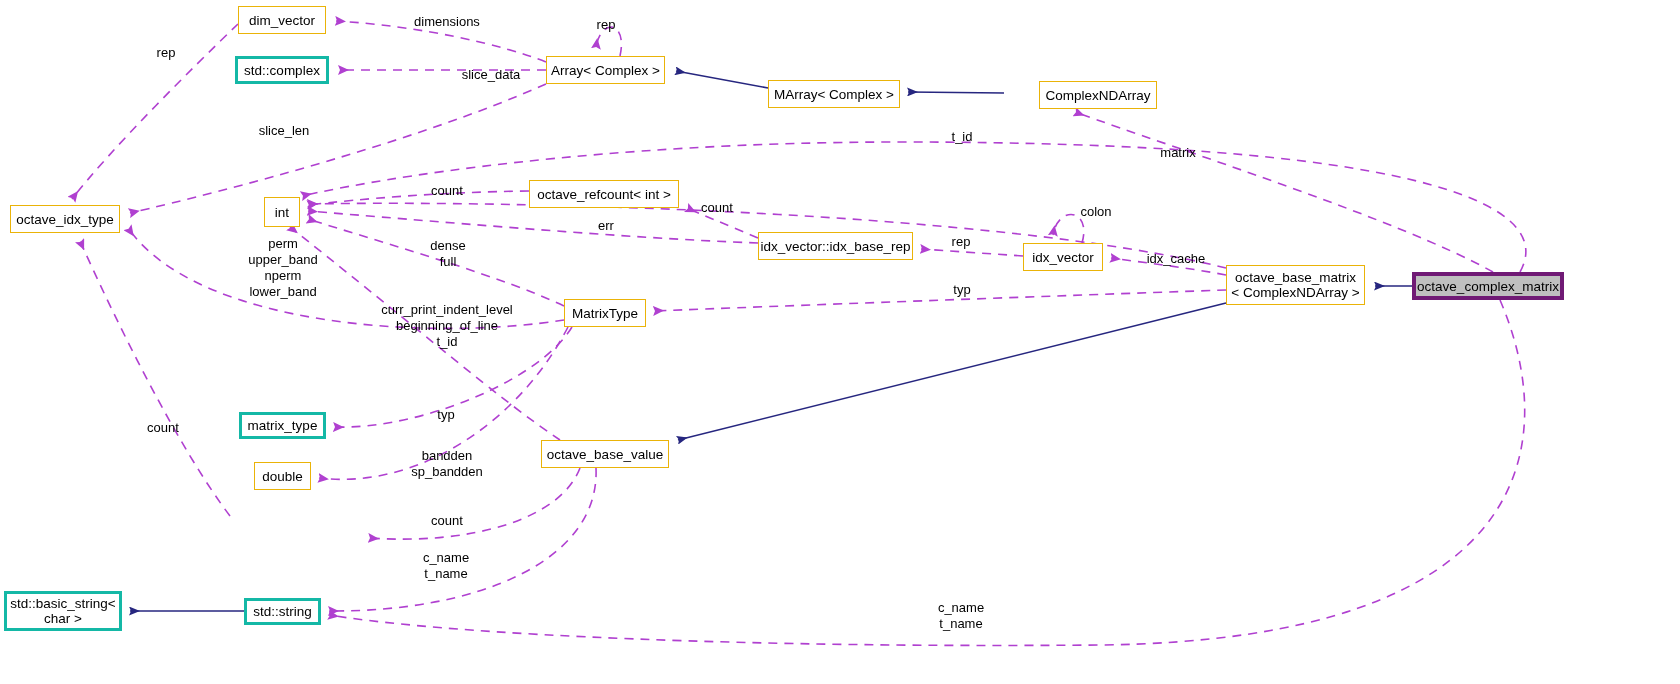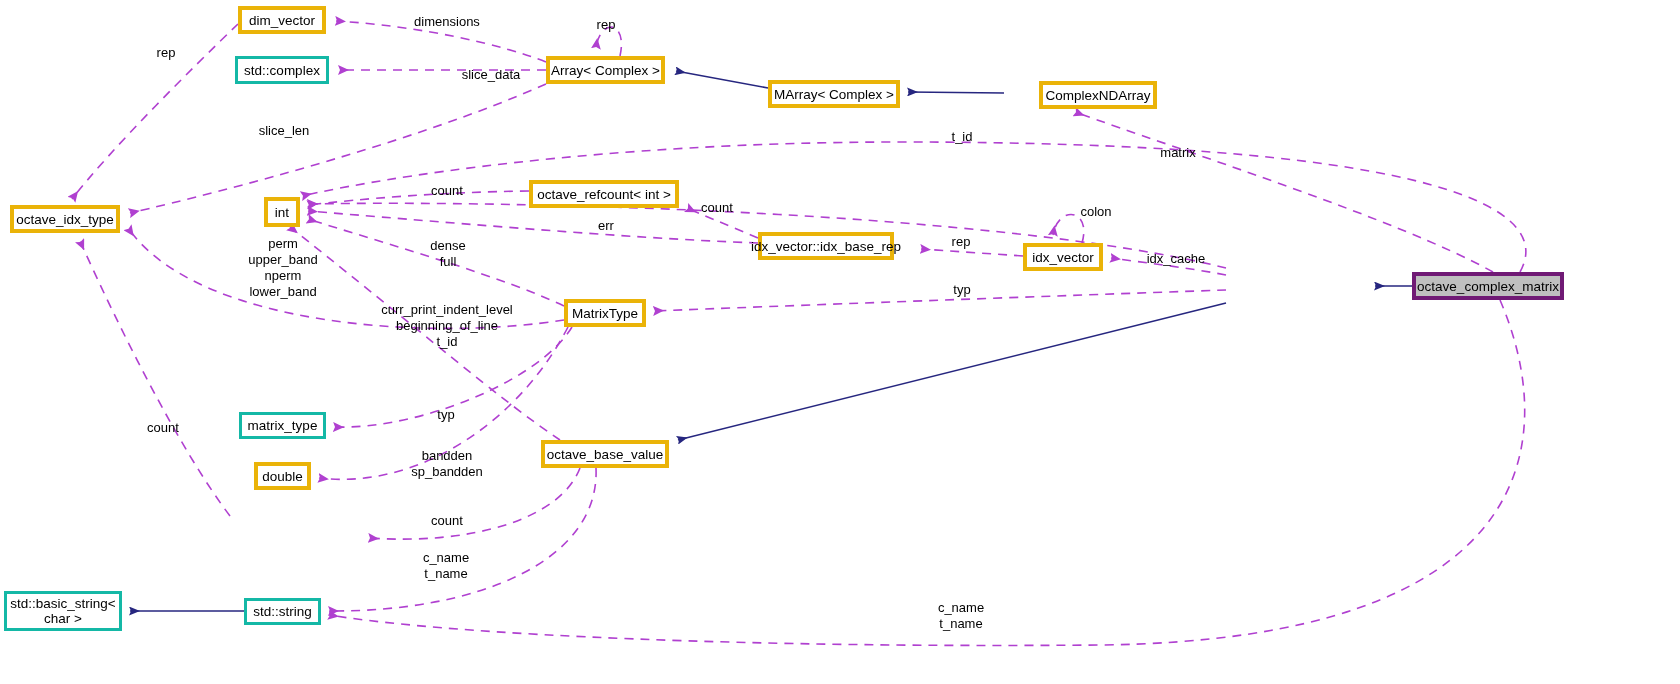--- a/index.html
+++ b/index.html
@@ -26,21 +26,21 @@
     position: absolute;
     box-sizing: border-box;
     display: flex;
     align-items: center;
     justify-content: center;
     text-align: center;
     font-size: 13.5px;
     line-height: 15px;
     color: #000000;
     background: #ffffff;
-    border: 4px solid #eab308;
+    border: 1px solid #eab308;
     white-space: pre;
     z-index: 3;
   }
   .node.external {
     border: 3px solid #14b8a6;
   }
   .node.highlight {
     background: #bfbfbf;
     border: 4px solid #701a75;
   }
@@ -122,24 +122,26 @@
   <div class="node" style="left:768px; top:80px; width:132px; height:28px;">MArray&lt; Complex &gt;</div>
 
   <div class="node" style="left:1004px; top:81px; width:118px; height:28px;margin-left:35px;">ComplexNDArray</div>
 
   <div class="node" style="left:10px; top:205px; width:110px; height:28px;">octave_idx_type</div>
 
   <div class="node" style="left:264px; top:197px; width:36px; height:30px;">int</div>
 
   <div class="node" style="left:529px; top:180px; width:150px; height:28px;">octave_refcount&lt; int &gt;</div>
 
-  <div class="node" style="left:758px; top:232px; width:136px; height:28px;">idx_vector::idx_base_rep</div>
+  <div class="node" style="left:758px; top:232px; width:155px; height:28px;">idx_vector::idx_base_rep</div>
 
   <div class="node" style="left:1023px; top:243px; width:80px; height:28px;">idx_vector</div>
 
+  <div class="node" style="left:1226px; top:265px; width:139px; height:40px;">octave_base_matrix
+&lt; ComplexNDArray &gt;</div>
 
   <div class="node highlight" style="left:1412px; top:272px; width:152px; height:28px;">octave_complex_matrix</div>
 
   <div class="node" style="left:564px; top:299px; width:82px; height:28px;">MatrixType</div>
 
   <div class="node external" style="left:239px; top:412px; width:87px; height:27px;">matrix_type</div>
 
   <div class="node" style="left:541px; top:440px; width:128px; height:28px;">octave_base_value</div>
 
   <div class="node" style="left:254px; top:462px; width:57px; height:28px;">double</div>

